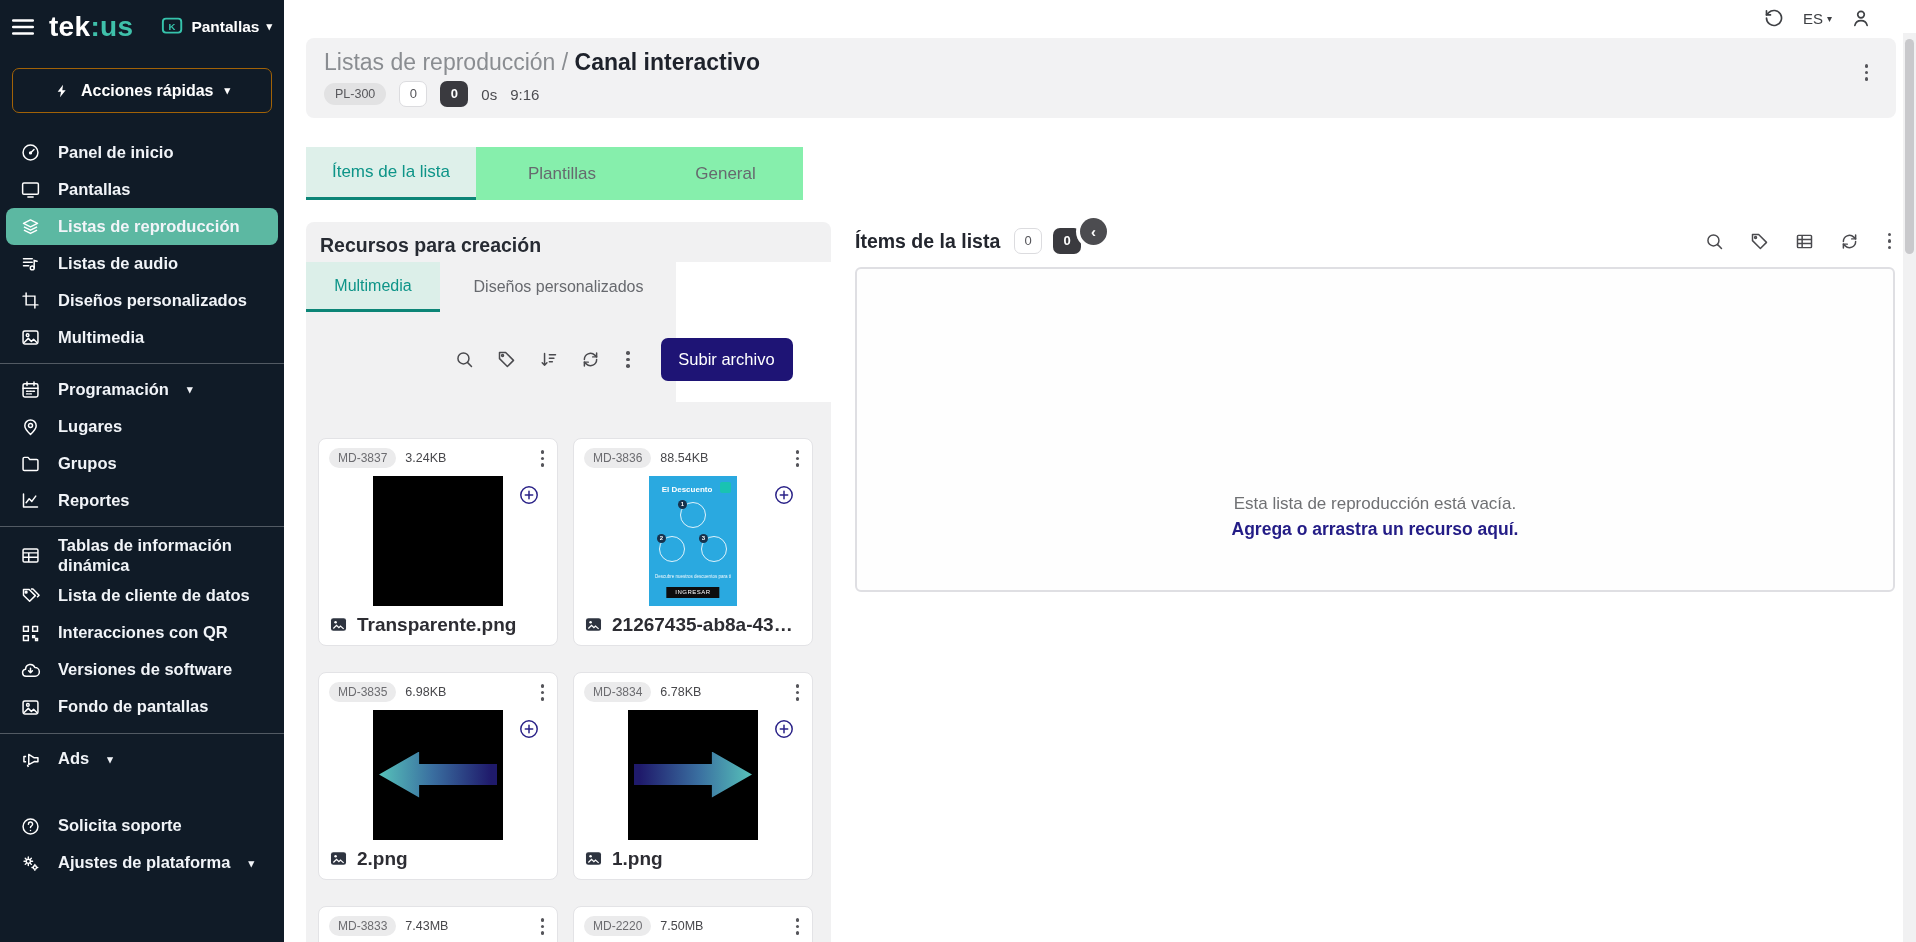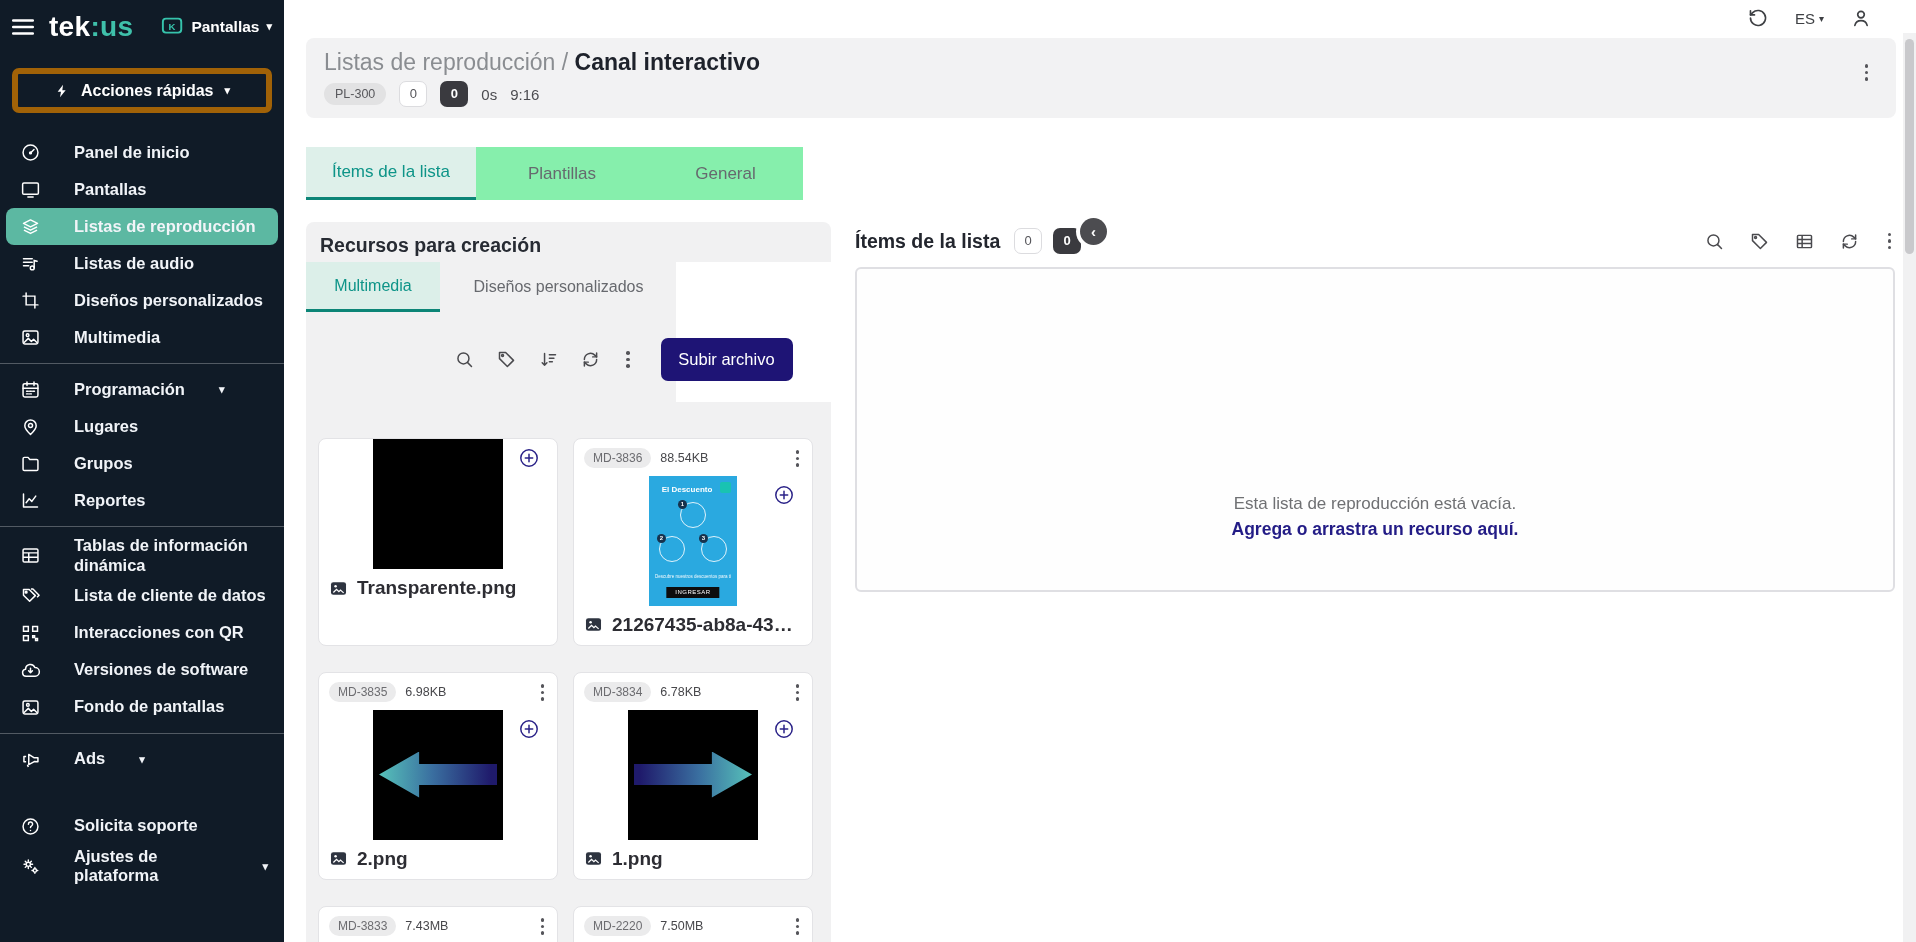--- a/index.html
+++ b/index.html
@@ -10,38 +10,38 @@
   
   .sidebar { position:absolute; left:0; top:0; bottom:0; width:284px;
     background:#101b27; color:#eef1f5; z-index:6; display:flex; flex-direction:column; }
   .sidebar-top { display:flex; align-items:center; gap:13px; padding:9px 12px 2px 10px; height:46px; }
   .hamburger { width:26px; color:#fff; cursor:pointer; }
   .logo { font-size:28px; font-weight:bold; color:#fff; letter-spacing:.3px; line-height:1; }
   .logo .teal { color:#3fc0aa; }
   .screens-ctl { margin-left:auto; display:flex; align-items:center; gap:7px;
     font-size:15.5px; font-weight:bold; color:#fff; cursor:pointer; }
   .screens-ctl .caret { font-size:11px; }
-  .quick-btn { margin:22px 12px 0; height:45px; border:6px solid #a16207; border-radius:7px;
+  .quick-btn { margin:22px 12px 0; height:45px; border:1px solid #a16207; border-radius:7px;
     background:transparent; color:#fff; display:flex; align-items:center; justify-content:center;
     gap:11px; font-size:16px; font-weight:bold; cursor:pointer; font-family:inherit; width:260px;}
   .quick-btn .caret { font-size:11px; }
   .nav { margin-top:21px; flex:1; display:flex; flex-direction:column; overflow:hidden; }
-  .nav-item { display:flex; align-items:center; gap:33px; min-height:37px; padding:2px 10px 2px 14px;
+  .nav-item { display:flex; align-items:center; gap:17px; min-height:37px; padding:2px 10px 2px 14px;
     margin:0 6px; border-radius:8px; font-size:16.5px; font-weight:bold; color:#f1f4f8;
     cursor:pointer; line-height:1.2; }
   .nav-item.active { background:#5cb8a2; }
   .nicon { width:21px; flex:0 0 21px; color:#fff; }
   .nav-item .caret { font-size:11px; margin-left:1px; }
   .nav-div { height:1px; background:rgba(255,255,255,.28); margin:7px 0; }
   .nav-spacer { height:30px; }
 
   
   .main { position:absolute; left:284px; top:0; right:0; bottom:0; background:#fff; }
   .topbar { position:absolute; top:0; left:0; right:14px; height:36px; display:flex;
-    justify-content:flex-end; align-items:center; gap:26px; padding-right:30px; color:#3e4044; }
+    justify-content:flex-end; align-items:center; gap:18px; padding-right:30px; color:#3e4044; }
   .tb-icon { width:22px; color:#3e4044; cursor:pointer; }
   .lang { display:flex; align-items:center; gap:4px; font-size:15px; cursor:pointer; }
   .lang .caret { font-size:10px; }
 
   .header-card { position:absolute; left:22px; top:38px; width:1590px; height:80px;
     background:#f2f2f3; border-radius:8px; padding:8px 18px; }
   .breadcrumb { font-size:23px; line-height:32px; color:#8a8d91; }
   .breadcrumb .cur { font-weight:bold; color:#1e222b; }
   .badge-row { display:flex; align-items:center; gap:13px; margin-top:3px; }
   .pill-pl { background:#e2e2e3; color:#58585c; font-size:12.5px; padding:4px 11px; border-radius:12px; }
@@ -431,20 +431,29 @@
           <i></i>
           <i></i>
           <i></i>
         </span>
       <button class="upload-btn">Subir archivo</button>
     </div>
 
     <div class="cards">
 
       <div class="mcard">
+        <div class="mcard-head">
+          <span class="id-pill">MD-3837</span>
+          <span class="fsize">3.24KB</span>
+          <span class="kebab">
+              <i></i>
+              <i></i>
+              <i></i>
+            </span>
+        </div>
         <div class="thumb-zone">
           <div class="thumb-black"></div>
           <span class="add-btn">
               <svg viewBox="0 0 24 24" fill="none" stroke="currentColor" stroke-width="1.5" stroke-linecap="round">
                 <circle cx="12" cy="12" r="8.2"></circle>
                 <path d="M12 8.3v7.4M8.3 12h7.4"></path>
               </svg>
             </span>
         </div>
         <div class="mcard-foot">

